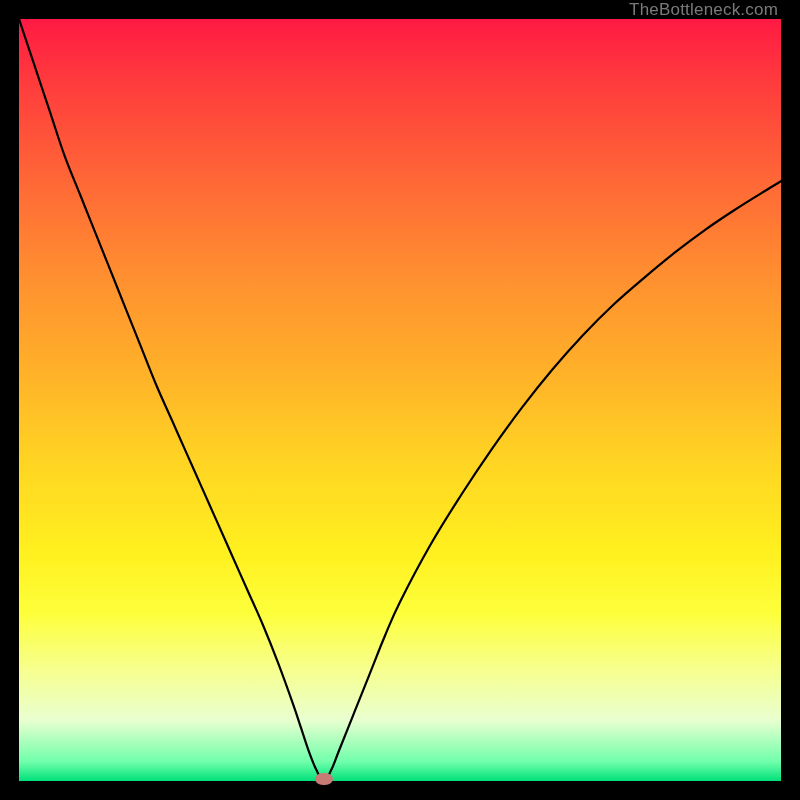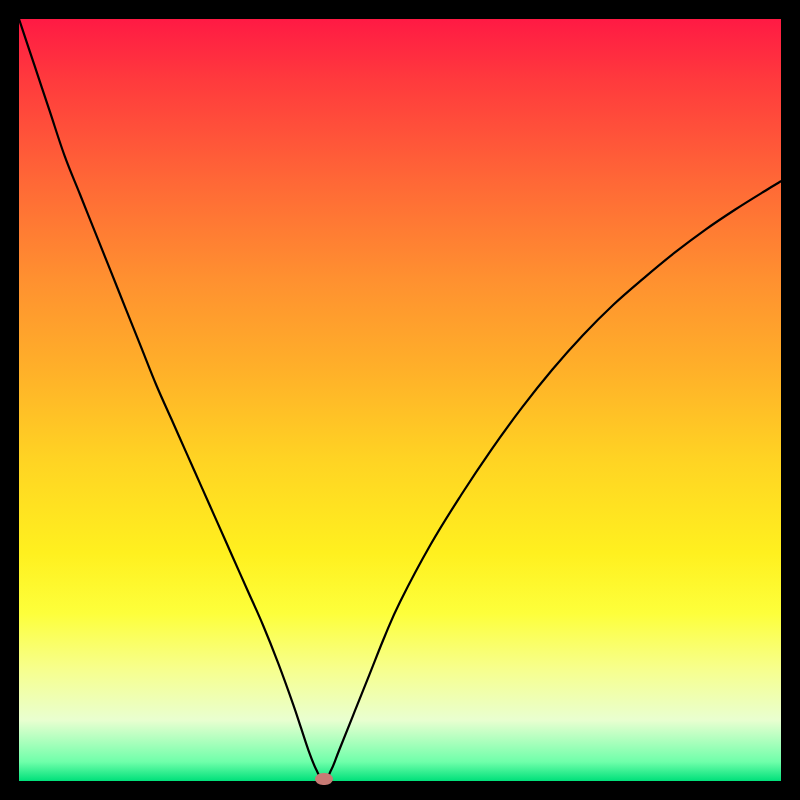--- a/index.html
+++ b/index.html
@@ -60,19 +60,20 @@
     position: absolute;
     width: 18px;
     height: 12px;
     background: #c87a74;
     border-radius: 8px / 6px;
   }
 </style>
 </head>
 <body>
 <div class="frame">
+  <div class="watermark">TheBottleneck.com</div>
   <div class="plot-area">
     <svg class="curve" viewBox="0 0 762 762" preserveAspectRatio="none">
       <path id="curvePath" fill="none" stroke="#000" stroke-width="2.2" stroke-linecap="round" stroke-linejoin="round" d="M 0.00 0.00 C 2.74 8.23, 9.75 29.26, 15.24 45.72 C 20.73 62.18, 24.99 74.98, 30.48 91.44 C 35.97 107.90, 40.23 122.07, 45.72 137.16 C 51.21 152.25, 55.47 161.54, 60.96 175.26 C 66.45 188.98, 70.71 199.64, 76.20 213.36 C 81.69 227.08, 85.95 237.74, 91.44 251.46 C 96.93 265.18, 101.19 275.84, 106.68 289.56 C 112.17 303.28, 116.43 313.94, 121.92 327.66 C 127.41 341.38, 131.67 352.73, 137.16 365.76 C 142.65 378.79, 146.91 387.71, 152.40 400.05 C 157.89 412.39, 162.15 422.00, 167.64 434.34 C 173.13 446.68, 177.39 456.29, 182.88 468.63 C 188.37 480.97, 192.63 490.58, 198.12 502.92 C 203.61 515.26, 207.87 524.87, 213.36 537.21 C 218.85 549.55, 223.11 559.16, 228.60 571.50 C 234.09 583.84, 238.35 592.76, 243.84 605.79 C 249.33 618.82, 253.59 629.49, 259.08 643.89 C 264.57 658.29, 270.21 674.14, 274.32 685.80 C 278.43 697.46, 279.20 700.43, 281.94 708.66 C 284.68 716.89, 286.82 723.98, 289.56 731.52 C 292.30 739.06, 294.44 745.08, 297.18 750.57 C 299.92 756.06, 302.06 762.00, 304.80 762.00 C 307.54 762.00, 309.68 756.06, 312.42 750.57 C 315.16 745.08, 315.93 741.81, 320.04 731.52 C 324.15 721.23, 329.79 707.14, 335.28 693.42 C 340.77 679.70, 345.03 669.04, 350.52 655.32 C 356.01 641.60, 360.27 630.25, 365.76 617.22 C 371.25 604.19, 372.77 599.39, 381.00 582.93 C 389.23 566.47, 400.51 544.98, 411.48 525.78 C 422.45 506.58, 430.99 493.39, 441.96 476.25 C 452.93 459.11, 461.47 446.30, 472.44 430.53 C 483.41 414.76, 491.95 403.02, 502.92 388.62 C 513.89 374.22, 522.43 363.55, 533.40 350.52 C 544.37 337.49, 552.91 327.89, 563.88 316.23 C 574.85 304.57, 583.39 296.04, 594.36 285.75 C 605.33 275.46, 613.87 268.41, 624.84 259.08 C 635.81 249.75, 644.35 242.58, 655.32 233.93 C 666.29 225.29, 674.83 218.89, 685.80 211.07 C 696.77 203.26, 705.31 197.63, 716.28 190.50 C 727.25 183.37, 738.53 176.52, 746.76 171.45 C 754.99 166.38, 759.26 163.95, 762.00 162.31"></path>
     </svg>
     <div class="marker" id="marker" style="left: 295.8px; top: 754px;"></div>
   </div>
 </div>
 
 </body></html>

